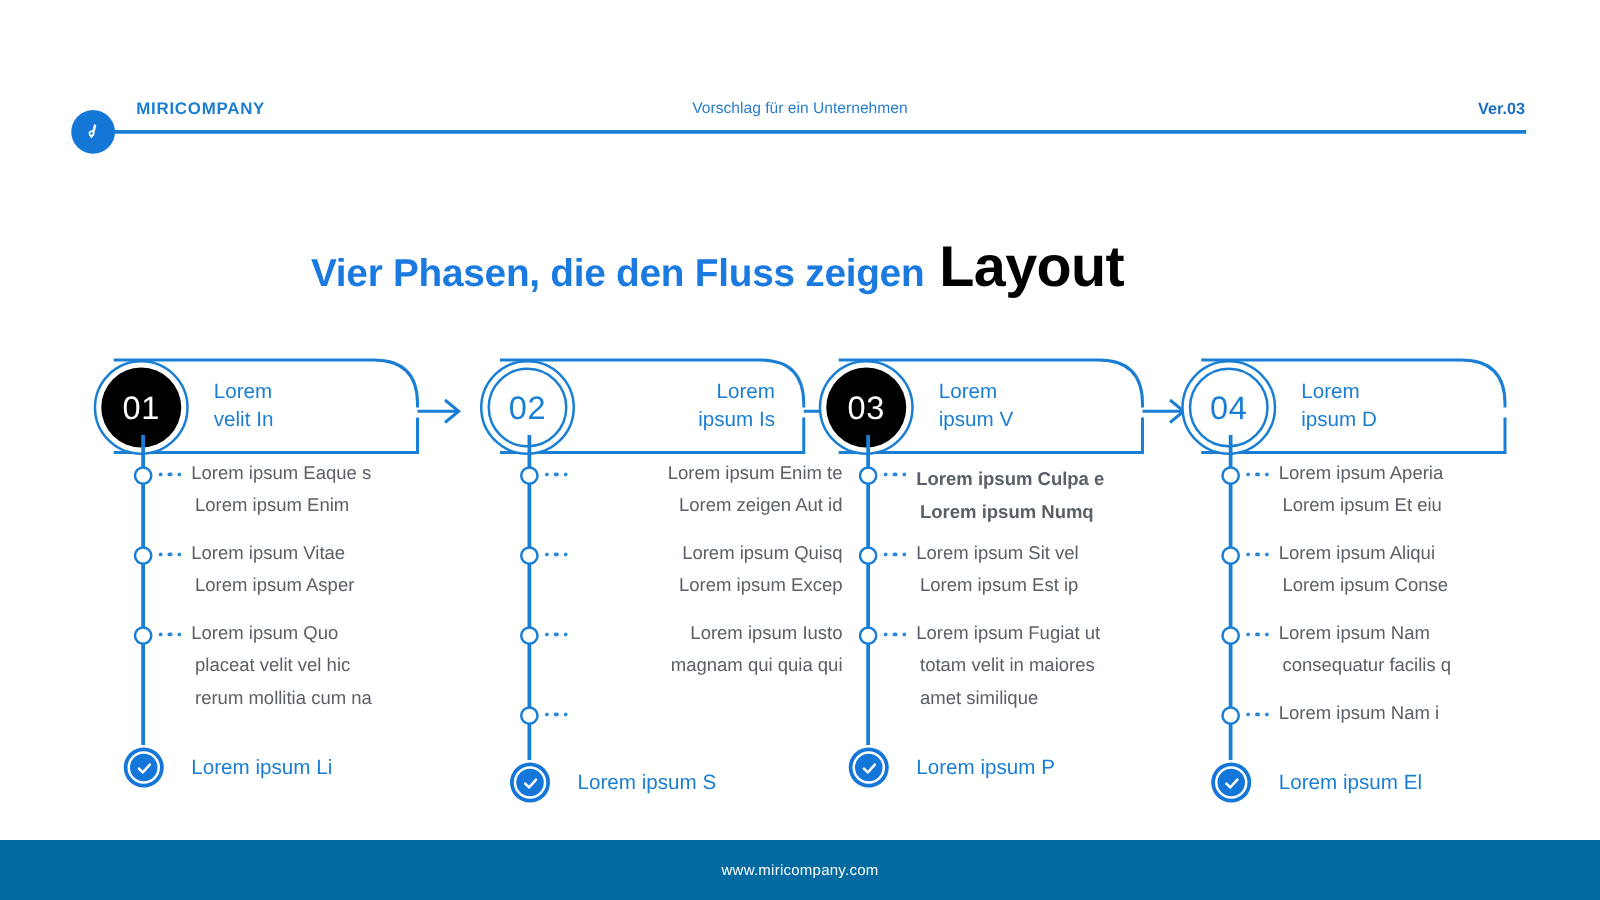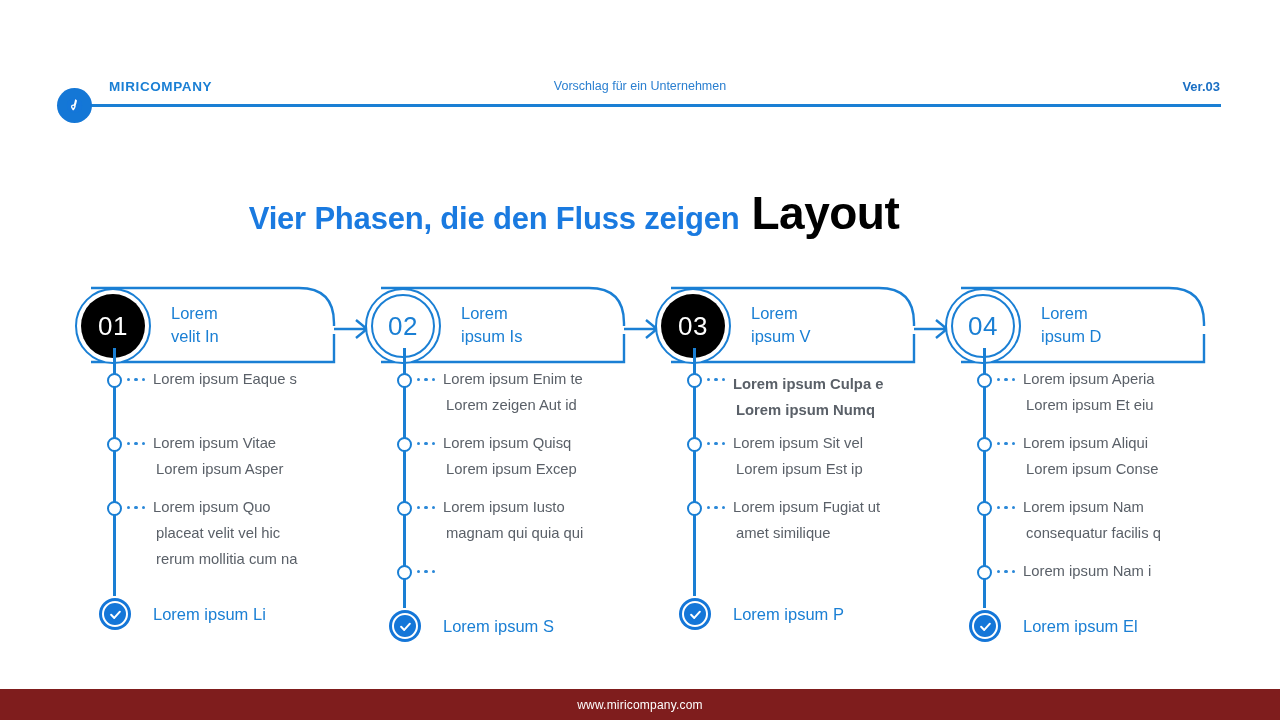--- a/index.html
+++ b/index.html
@@ -107,21 +107,21 @@
     top: 236px;
     width: 1280px;
     height: 420px;
   }
   .column {
     position: absolute;
     top: 0;
     width: 290px;
   }
   .col-0 { left: 75px; }
-  .col-1 { left: 365px; }
+  .col-1 { left: 384px; text-align: right; }
   .col-2 { left: 655px; }
   .col-3 { left: 945px; }
 
   
   .card {
     position: relative;
     width: 262px;
     height: 86px;
   }
   .card-svg {
@@ -267,22 +267,22 @@
     white-space: nowrap;
     line-height: 32px;
   }
 
   
   .footer {
     position: absolute;
     left: 0;
     bottom: 0;
     width: 1280px;
-    height: 31px;
-    background: #7f1d1d;
+    height: 48px;
+    background: #0369a1;
     display: flex;
     align-items: center;
     justify-content: center;
   }
   .footer-text {
     color: #ffffff;
     font-size: 12px;
     letter-spacing: 0.2px;
   }
 </style>
@@ -327,21 +327,21 @@
         </div>
         <div class="bullets">
           <div class="timeline" style="height: 248px; top: -18px;"></div>
           <div class="bullet" style="position: absolute; left: 0px; top: 0px; width: 290px;">
             <div class="bullet-node" style="top: 7px;"></div>
             <div class="bullet-dots" style="top: 11.5px;">
               <i></i>
               <i></i>
               <i></i>
             </div>
-            <div class="bullet-text" style="top: 0px;"><span>Lorem ipsum Eaque s</span></div>
+            <div class="bullet-text" style="top: 0px;"><span>Lorem ipsum Eaque s</span><span class="cont">Lorem ipsum Enim</span></div>
           </div>
           <div class="bullet" style="position: absolute; left: 0px; top: 64px; width: 290px;">
             <div class="bullet-node" style="top: 7px;"></div>
             <div class="bullet-dots" style="top: 11.5px;">
               <i></i>
               <i></i>
               <i></i>
             </div>
             <div class="bullet-text" style="top: 0px;"><span>Lorem ipsum Vitae</span><span class="cont">Lorem ipsum Asper</span></div>
           </div>
@@ -459,21 +459,21 @@
             </div>
             <div class="bullet-text" style="top: 0px;"><span>Lorem ipsum Sit vel</span><span class="cont">Lorem ipsum Est ip</span></div>
           </div>
           <div class="bullet" style="position: absolute; left: 0px; top: 128px; width: 290px;">
             <div class="bullet-node" style="top: 7px;"></div>
             <div class="bullet-dots" style="top: 11.5px;">
               <i></i>
               <i></i>
               <i></i>
             </div>
-            <div class="bullet-text" style="top: 0px;"><span>Lorem ipsum Fugiat ut</span><span class="cont">amet similique</span></div>
+            <div class="bullet-text" style="top: 0px;"><span>Lorem ipsum Fugiat ut</span><span class="cont">totam velit in maiores</span><span class="cont">amet similique</span></div>
           </div>
           <div class="check-item" style="top: 232px; width: 290px; height: 32px;">
             <div class="check-circle">
               <div class="check-ring">
                 <svg width="15" height="15" viewBox="0 0 24 24" aria-hidden="true">
                   <path d="M5 12.5 L10 17.5 L19 7.5" fill="none" stroke="#ffffff" stroke-width="3.2" stroke-linecap="round" stroke-linejoin="round"></path>
                 </svg>
               </div>
             </div>
             <div class="check-label">Lorem ipsum P</div>

